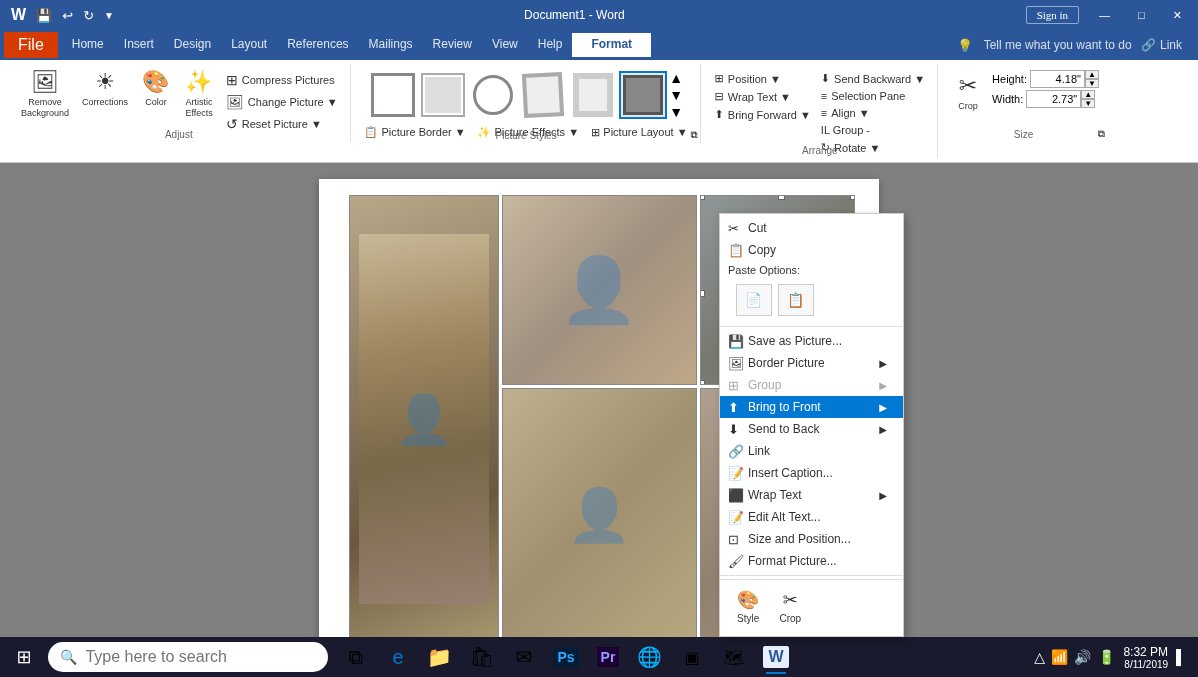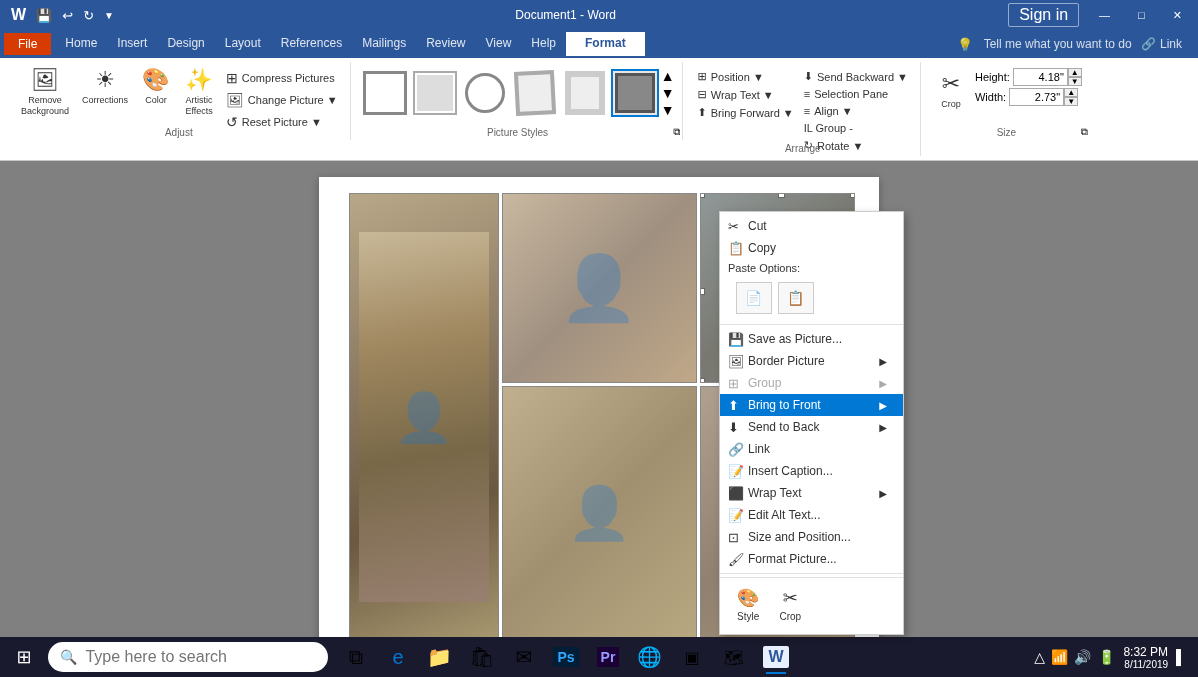--- a/index.html
+++ b/index.html
@@ -277,23 +277,24 @@
       align-items: center;
       justify-content: center;
     }
     .ps-item.selected { border-color: #0078d4; border-width: 2px; }
 
     .sign-in-btn {
       background: transparent;
       border: 1px solid rgba(255,255,255,0.5);
       color: white;
       padding: 2px 10px;
-      font-size: 16px;
+      font-size: 11px;
       cursor: pointer;
       border-radius: 2px;
+      font-family: Liberation Serif, serif;
     }
 
     
     .size-field {
       display: flex;
       flex-direction: column;
       gap: 2px;
     }
     .size-row {
       display: flex;
@@ -306,21 +307,21 @@
       height: 18px;
       border: 1px solid #aaa;
       font-size: 11px;
       padding: 0 3px;
       text-align: right;
     }
     .size-spinner { display: flex; flex-direction: column; }
     .spin-btn { width: 14px; height: 9px; background: #f0f0f0; border: 1px solid #aaa; font-size: 8px; cursor: pointer; display: flex; align-items: center; justify-content: center; line-height: 1; }
 
     .ribbon-row-top { background: #2b579a; display: flex; align-items: center; padding: 2px 4px; }
-    .file-tab { background: #d83b01; color: white; padding: 4px 14px; font-size: 12px; cursor: pointer; margin-right: 4px; }
+    .file-tab { background: #d83b01; color: white; padding: 4px 14px; font-size: 16px; cursor: pointer; margin-right: 4px; }
   </style>
 </head>
 <body>
 
 <div class="title-bar">
   <div class="title-bar-left">
     <div class="quick-access">
       <span class="qa-icon" style="font-size:16px;font-weight:bold;">W</span>
       <span class="qa-icon">💾</span>
       <span class="qa-icon">↩</span>
@@ -418,20 +419,31 @@
         </div>
       <div class="ps-item selected" style="border:2px solid #0078d4;">
           <div style="width:40px;height:40px;background:#888;border:3px solid #555;"></div>
         </div>
       <div style="display:flex;flex-direction:column;gap:1px;">
         <span style="font-size:14px;cursor:pointer;">▲</span>
         <span style="font-size:14px;cursor:pointer;">▼</span>
         <span style="font-size:14px;cursor:pointer;">▼</span>
       </div>
     </div>
+    <div style="display:flex;gap:4px;align-items:center;margin-top:-4px;">
+      <div class="ribbon-btn-small">
+        <span>📋 Picture Border ▼</span>
+      </div>
+      <div class="ribbon-btn-small">
+        <span>✨ Picture Effects ▼</span>
+      </div>
+      <div class="ribbon-btn-small">
+        <span>⊞ Picture Layout ▼</span>
+      </div>
+    </div>
     <span class="ribbon-group-label">Picture Styles</span>
     <div style="position:absolute;bottom:2px;right:2px;cursor:pointer;font-size:10px;">⧉</div>
   </div>
 
   <div class="ribbon-group" style="min-width:200px;">
     <div style="display:flex;gap:2px;padding-top:4px;">
       <div class="ribbon-col">
         <div class="ribbon-btn-small"><span>⊞</span> Position ▼</div>
         <div class="ribbon-btn-small"><span>⊟</span> Wrap Text ▼</div>
         <div class="ribbon-btn-small"><span>⬆</span> Bring Forward ▼</div>

